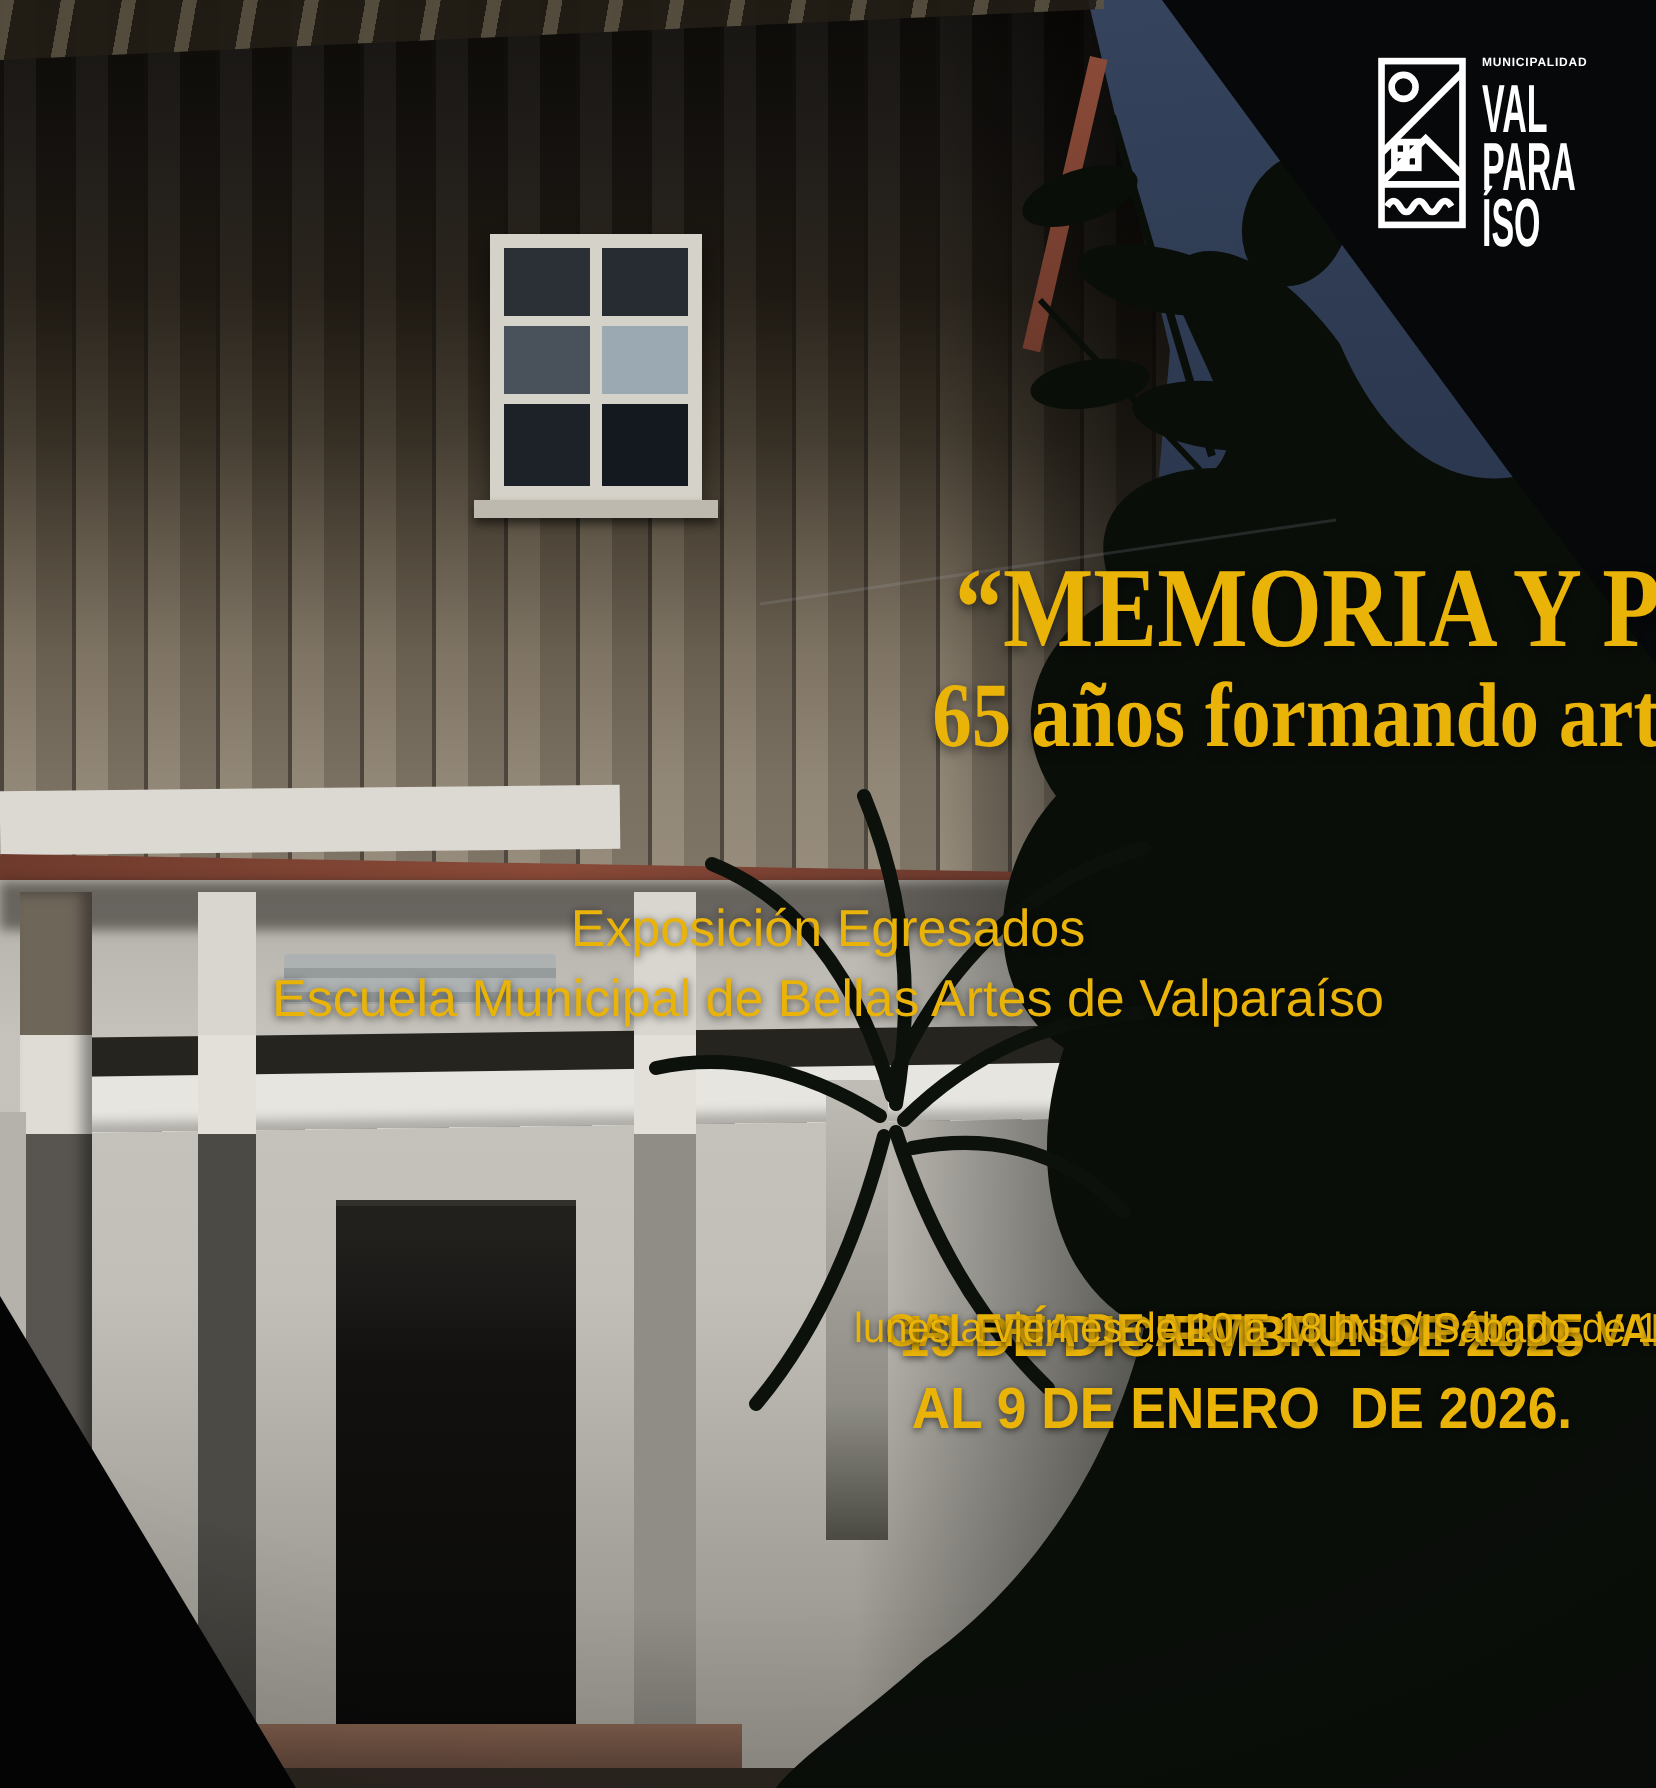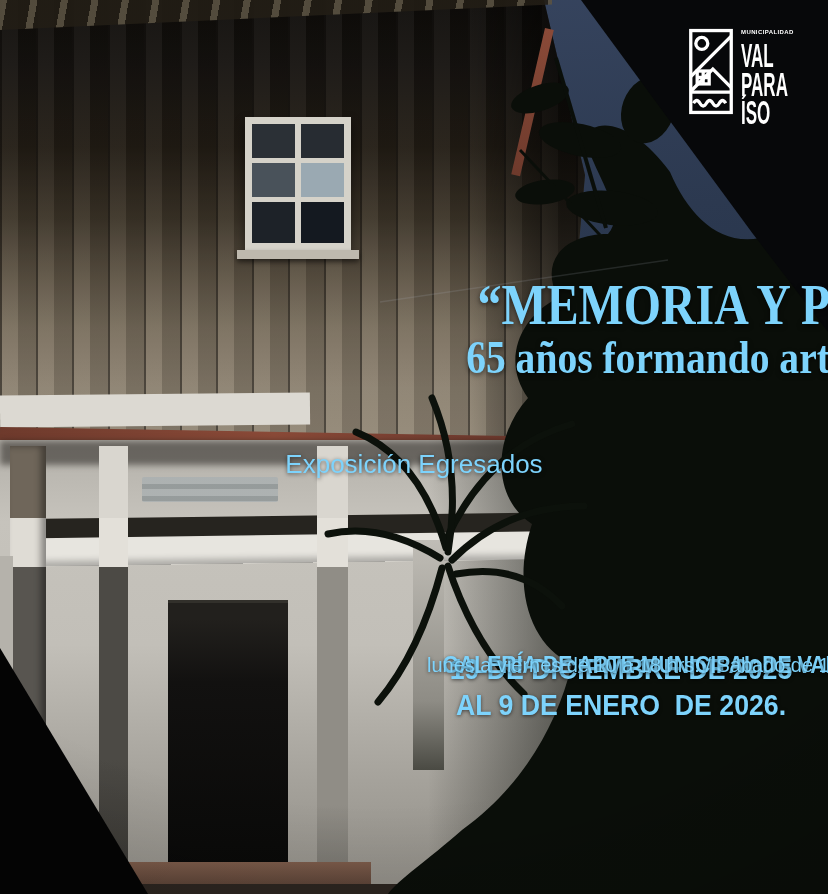--- a/index.html
+++ b/index.html
@@ -81,21 +81,21 @@
   
   .logo{left:688px;top:27px;z-index:7;display:flex;flex-direction:row;gap:7px;color:#fff;}
   .logo .icon{position:static;flex:0 0 auto;}
   .logo-text{position:static;display:flex;flex-direction:column;}
   .muni{position:static;font-size:6px;font-weight:700;letter-spacing:.4px;margin-top:2px;height:10px;}
   .citygroup{position:static;margin-top:2px;}
   .city{position:static;display:block;font-size:34px;font-weight:700;line-height:28.5px;
     transform:scaleX(.5);transform-origin:left center;white-space:nowrap;}
 
   
-  .txt{left:0;right:0;text-align:center;color:#7dd3fc;z-index:8;}
+  .txt{left:0;right:0;text-align:center;color:#eab308;z-index:8;}
   .t-shadow{text-shadow:0 2px 6px rgba(0,0,0,.55);}
   .title-l1{top:276px;}
   .title-l1 span{display:inline-block;font-family:"Liberation Serif",serif;font-weight:700;
     font-size:57px;line-height:58px;white-space:nowrap;transform:scaleX(.84);}
   .title-l2{top:334px;}
   .title-l2 span{display:inline-block;font-family:"Liberation Serif",serif;font-weight:700;
     font-size:46px;line-height:48px;white-space:nowrap;transform:scaleX(.86);}
   .subtitle{top:447px;font-size:26px;line-height:35px;font-weight:400;
     text-shadow:0 1px 4px rgba(0,0,0,.6);}
   .subtitle div{position:static;}
@@ -197,20 +197,21 @@
 
   <h1 class="txt title-l1 t-shadow" style="margin:0;">
     <span>“MEMORIA Y PROYECCIÓN:</span>
   </h1>
   <div class="txt title-l2 t-shadow">
     <span>65 años formando arte en Valparaíso”</span>
   </div>
 
   <div class="txt subtitle">
     <div>Exposición Egresados</div>
+    <div>Escuela Municipal de Bellas Artes de Valparaíso</div>
   </div>
 
   <div class="txt details">
     <div class="d1">
       <span>19 DE DICIEMBRE DE 2025 AL 9 DE ENERO  DE 2026.</span>
     </div>
     <div class="d2">
       <span>GALERÍA DE ARTE MUNICIPAL DE VALPARAÍSO, CONDELL 1550</span>
     </div>
     <div class="d3">

